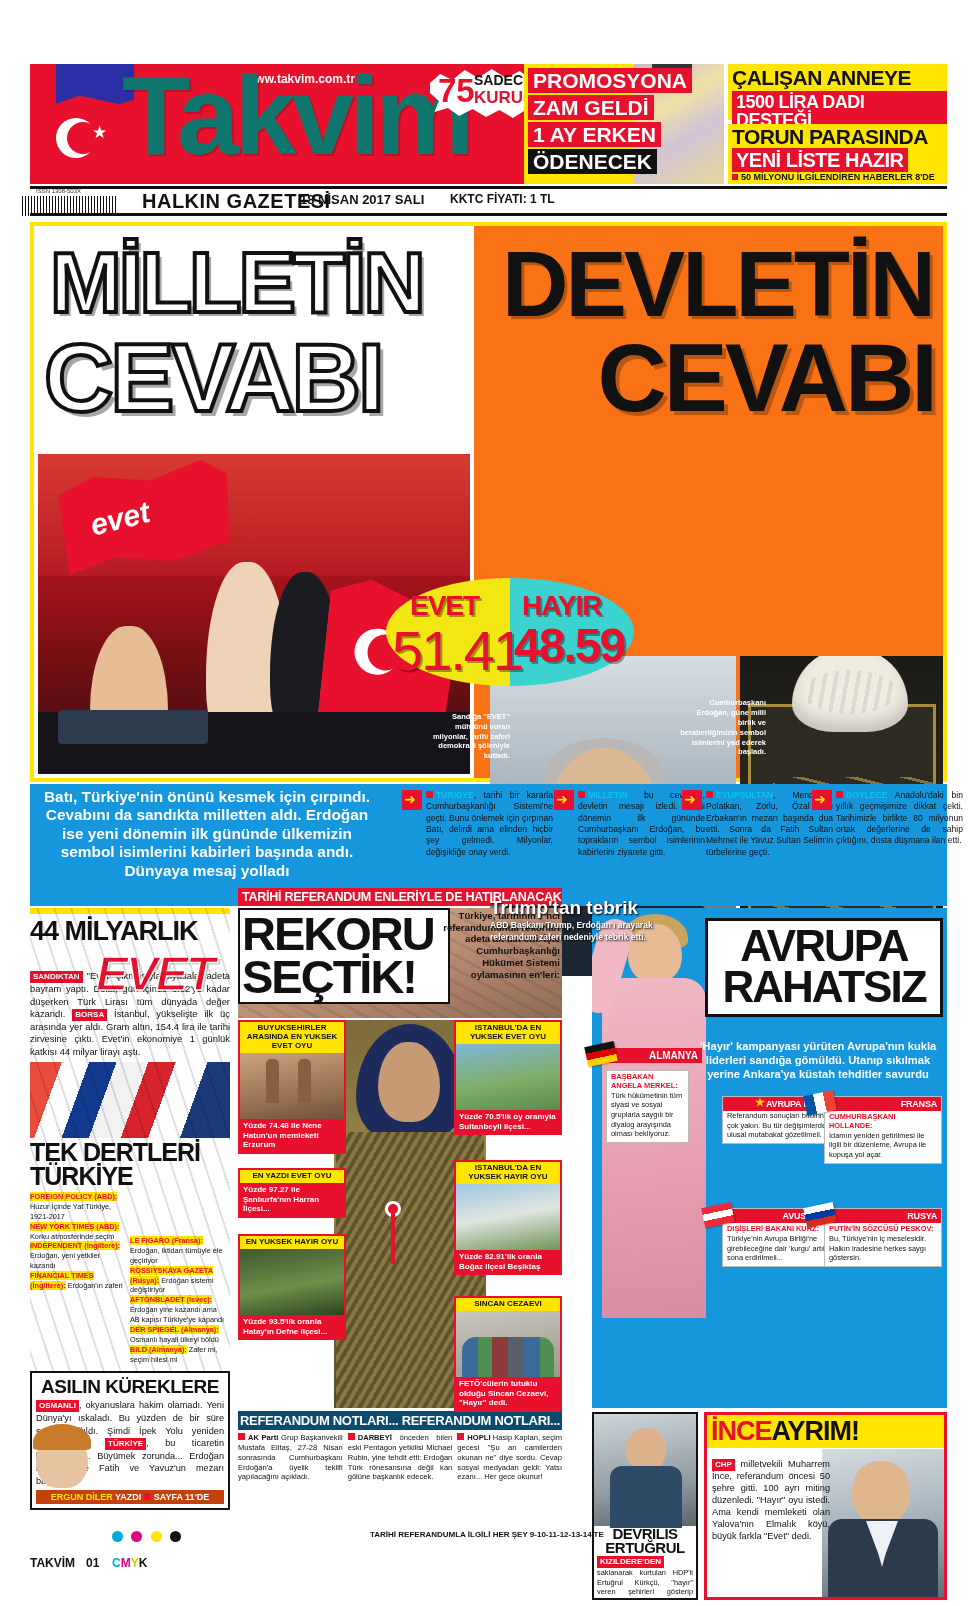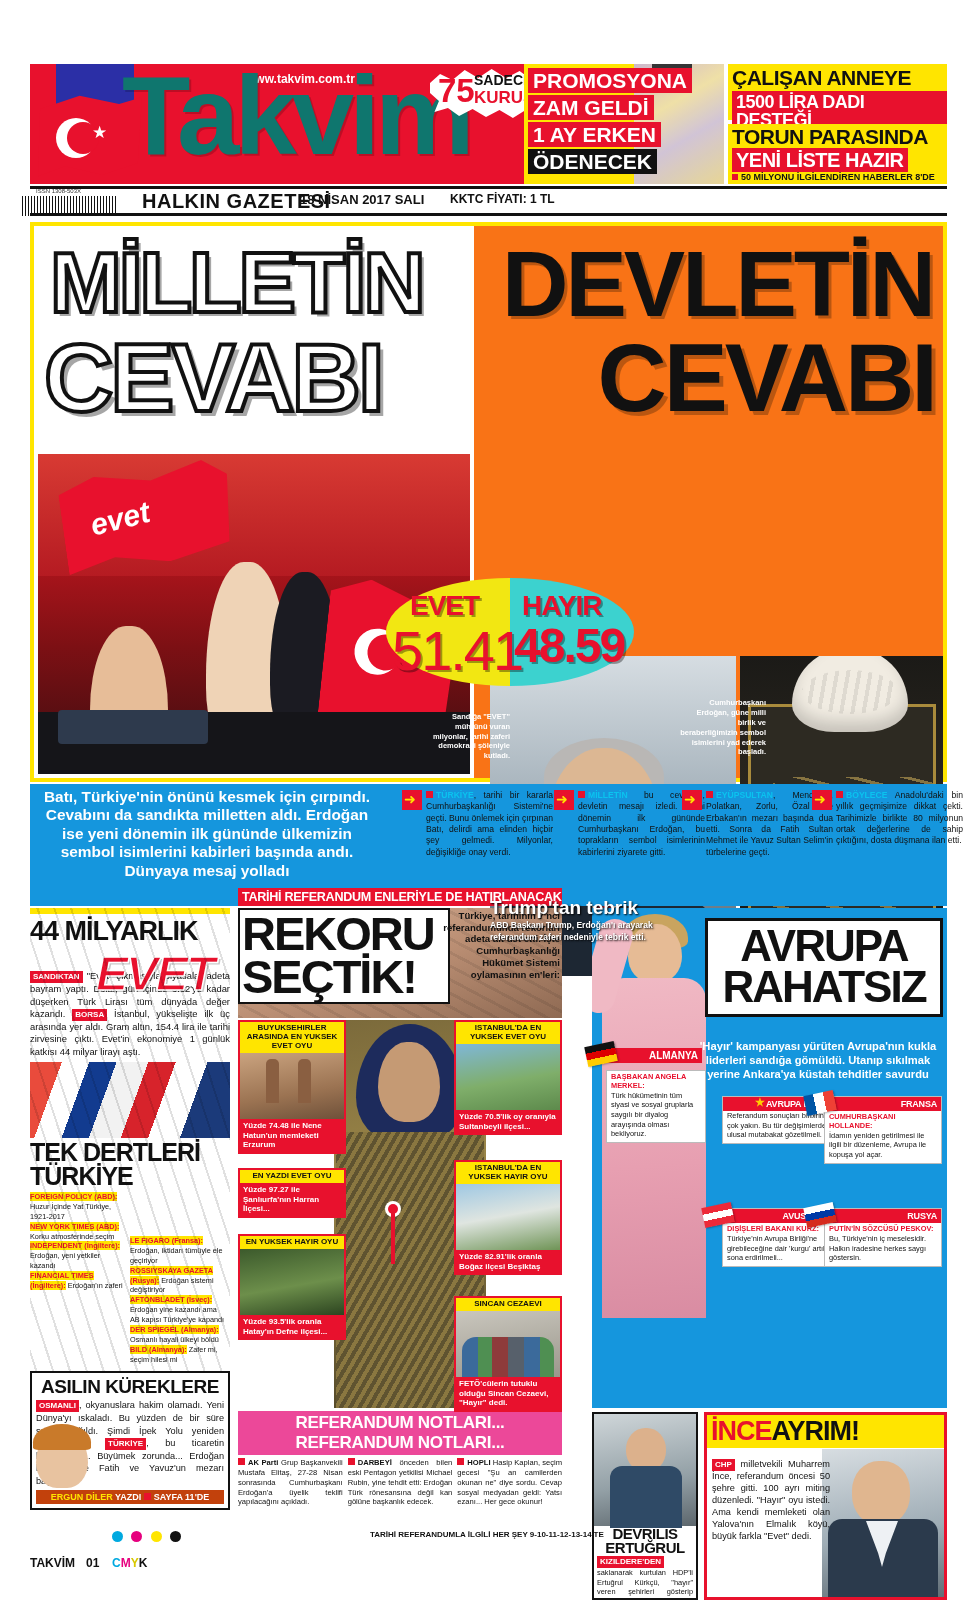--- a/index.html
+++ b/index.html
@@ -227,21 +227,21 @@
   .ph-erzurum::before{left:26px;} .ph-erzurum::after{left:58px;}
   .ph-sultanbeyli { background:linear-gradient(170deg,#7fb7d8,#7fae6a 55%,#5d8a4c); }
   .ph-besiktas { background:linear-gradient(170deg,#9fc8e3,#dfe5e0 48%,#6f9456); }
   .ph-hatay { background:linear-gradient(170deg,#3c5a2c,#6d8f4b 55%,#2c4420); }
   .ph-sincan { background:linear-gradient(170deg,#c9c6bd,#9b978c); position:relative; }
   .ph-sincan::after { content:""; position:absolute; left:6px; bottom:0; right:6px; height:40px;
      background:repeating-linear-gradient(90deg,#3b6a9b 0 16px,#4f8f52 16px 30px,#8e3b3b 30px 46px,#57606b 46px 62px); border-radius:14px 14px 0 0;}
   .pin { position:absolute; left:150px; top:184px; width:10px; height:10px; background:#e8112d; border-radius:50%;
      box-shadow:0 0 0 3px #fff; }
   .pin::after { content:""; position:absolute; left:3px; top:8px; width:4px; height:52px; background:#e8112d; }
-  .notes-bar { margin-top:3px; background:#ec4899; color:#fff; font-size:17px; font-weight:bold;
+  .notes-bar { margin-top:3px; background:#0c4a6e; color:#fff; font-size:13px; font-weight:bold;
      text-align:center; padding:2px 0; letter-spacing:-.3px; }
   .notes-grid { display:flex; gap:5px; margin-top:3px; }
   .note { width:111px; font-size:7.6px; line-height:1.3; color:#111; text-align:justify; }
 
   
   .colR { position:absolute; left:592px; top:908px; width:355px; }
   .eu-panel { position:relative; height:500px; background:#1596dd; }
   .merkel { position:absolute; left:0; top:0; width:118px; height:410px; overflow:hidden; }
   .merkel .mhead { position:absolute; left:36px; top:16px; width:54px; height:58px; background:#e6bb95;
      border-radius:46% 46% 40% 40%/56% 56% 44% 44%; }
@@ -564,21 +564,21 @@
       <div class="h-avrupa">
         <div>AVRUPA</div>
         <div>RAHATSIZ</div>
       </div>
       <div class="eu-lead">'Hayır' kampanyası yürüten Avrupa'nın kukla liderleri sandığa gömüldü. Utanıp sıkılmak yerine Ankara'ya küstah tehditler savurdu</div>
 
       <div class="h-almanya">
         <span class="flagchip fl-de"></span>
         <span>ALMANYA</span>
       </div>
-      <div class="eu-card" style="left:14px;top:162px;width:100px;">
+      <div class="eu-card" style="left:14px;top:162px;width:83px;">
         <div class="who">BAŞBAKAN ANGELA MERKEL:</div>
         <div class="qt">Türk hükümetinin tüm siyasi ve sosyal gruplarla saygılı bir diyalog arayışında olması bekliyoruz.</div>
       </div>
 
       <div class="eu-card" style="left:130px;top:188px;">
         <div class="hdr">
           <span class="flagchip fl-eu"></span>
           <span>AVRUPA BİRLİGİ</span>
         </div>
         <div class="qt">Referandum sonuçları birbirine çok yakın. Bu tür değişimlerde ulusal mutabakat gözetilmeli.</div>

